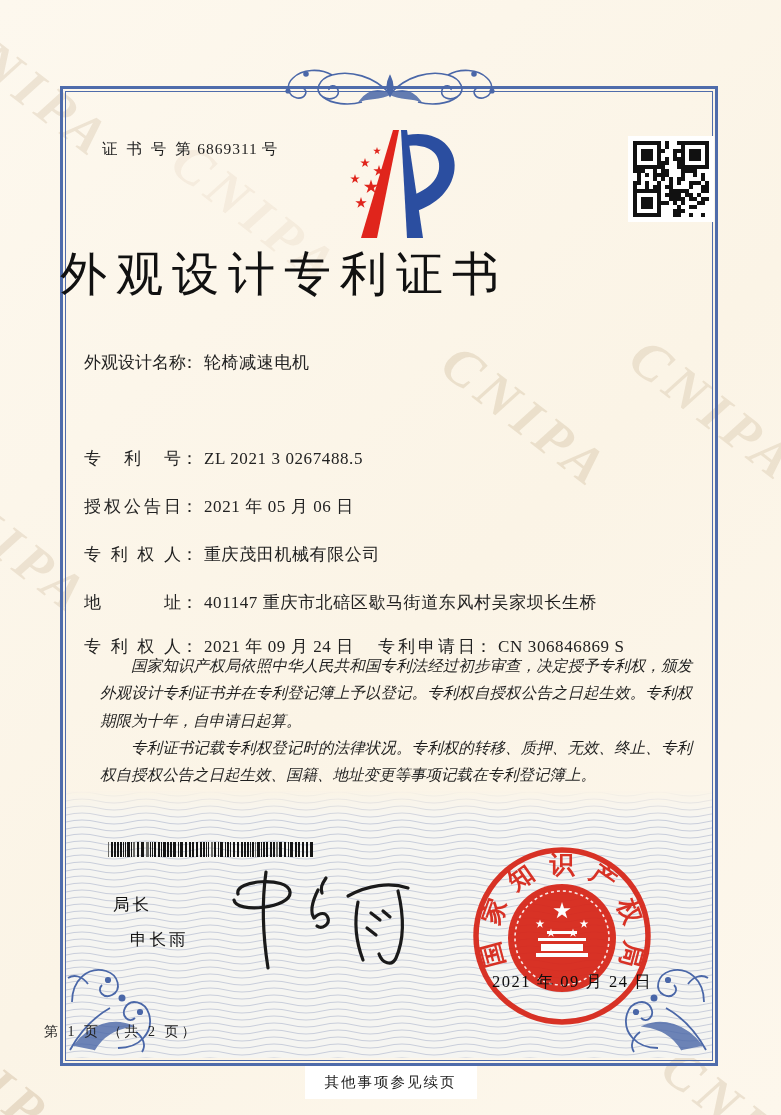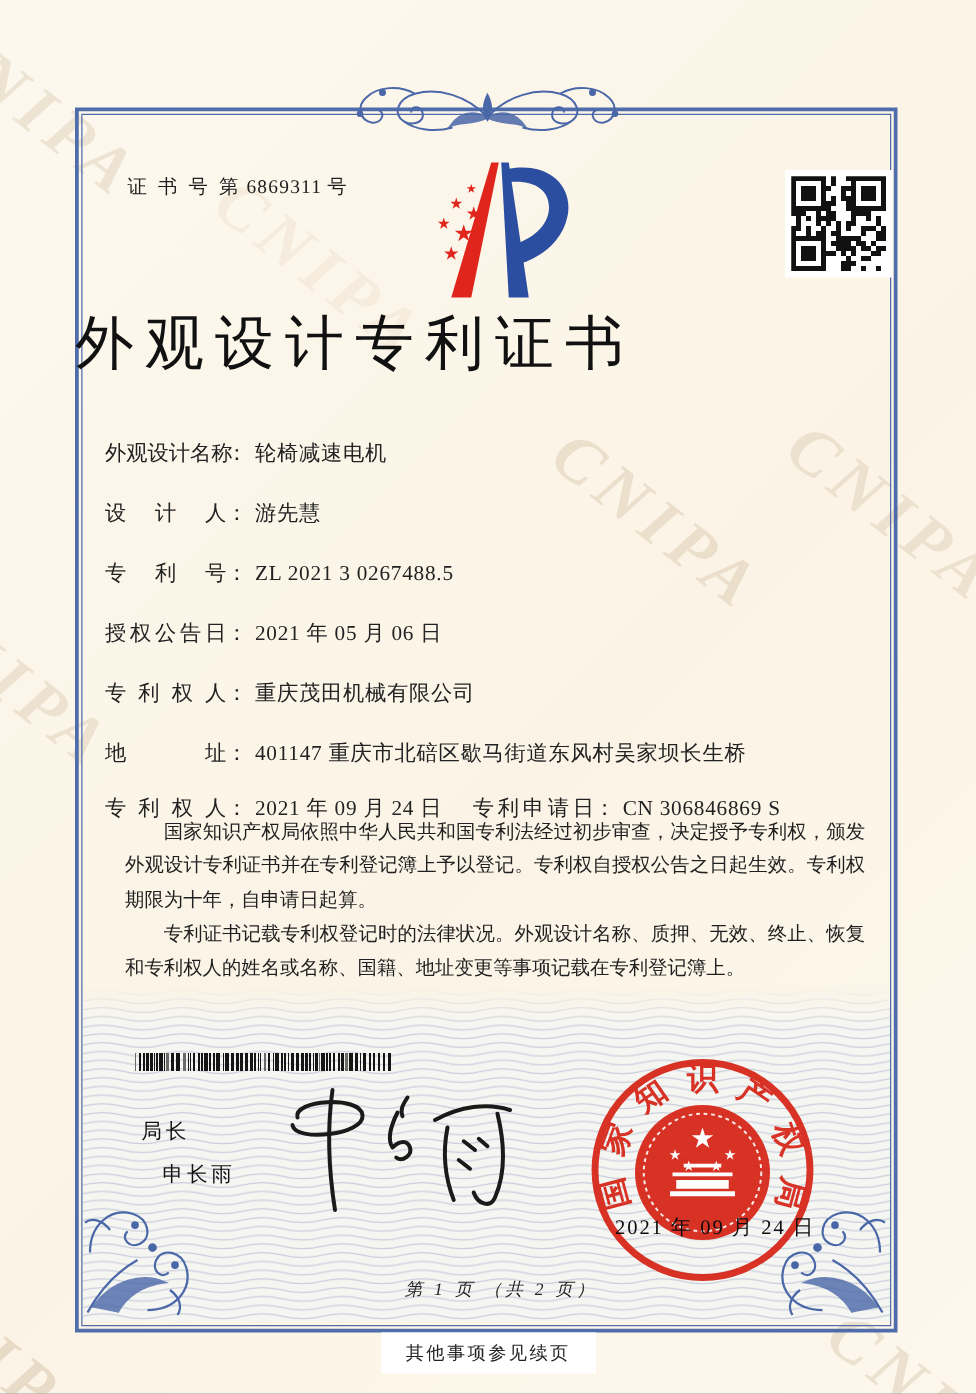--- a/index.html
+++ b/index.html
@@ -40,30 +40,30 @@
     font-size:47px;font-weight:normal;letter-spacing:9px;color:#111;}
   
   .field{position:absolute;left:84px;font-size:17px;color:#222;white-space:nowrap;margin-top:14px;}
   .flabel{display:inline-block;width:97px;text-align:justify;text-align-last:justify;vertical-align:bottom;}
   .colon{margin-right:6px;}
   .fvalue{letter-spacing:0.6px;}
   .pair2{margin-left:20px;}
   
   .body-text{position:absolute;left:100px;top:652px;width:592px;font-size:15.5px;
     line-height:1.76;text-align:justify;color:#1f1f1f;}
-  .body-text p{margin:0;text-indent:2em;}
+  .body-text p{margin:0;text-indent:2em;font-style:italic;}
   
   .barcode{position:absolute;left:108px;top:842px;width:206px;height:15px;}
   .official{position:absolute;left:113px;top:894px;font-size:16.5px;letter-spacing:3px;color:#111;}
   .official .name{display:block;margin-top:13px;margin-left:17px;}
   .signature{position:absolute;left:222px;top:866px;}
   .seal{position:absolute;left:467px;top:841px;opacity:0.95;}
   .seal-date{position:absolute;left:492px;top:971px;font-size:16.5px;letter-spacing:1.5px;color:#0d0d0d;z-index:5;}
-  .page-info{position:absolute;left:75px;top:1023px;width:652px;text-align:center;
-    font-size:14px;letter-spacing:3px;color:#222;font-style:italic;}
+  .page-info{position:absolute;left:44px;top:1023px;width:652px;
+    font-size:14px;letter-spacing:3px;color:#222;}
   .continuation{position:absolute;left:50%;top:1066px;transform:translateX(-50%);
     background:#fff;padding:7px 20px;font-size:14.5px;letter-spacing:2px;color:#222;white-space:nowrap;}
   .ornament{position:absolute;pointer-events:none;}
   .crest{left:272px;top:64px;}
   .corner-br{left:610px;top:954px;}
   .corner-bl{left:66px;top:954px;transform:scaleX(-1);}
 </style>
 </head>
 <body>
 
@@ -262,43 +262,40 @@
         <rect x="4" y="52" width="20" height="20" fill="#fff"></rect>
         <rect x="8" y="56" width="12" height="12" fill="#111"></rect>
       </svg>
   </div>
 
   <div class="title">外观设计专利证书</div>
 
   <div class="field" style="top:337px">
     <span class="flabel">外观设计名称</span><span class="colon">：</span><span class="fvalue">轮椅减速电机</span>
   </div>
-  <div class="field" style="top:385px">
-    <span class="flabel">设计人</span><span class="colon">：</span><span class="fvalue">游先慧</span>
-  </div>
   <div class="field" style="top:433px">
     <span class="flabel">专利号</span><span class="colon">：</span><span class="fvalue">ZL 2021 3 0267488.5</span>
   </div>
   <div class="field" style="top:481px">
     <span class="flabel">授权公告日</span><span class="colon">：</span><span class="fvalue">2021 年 05 月 06 日</span>
   </div>
   <div class="field" style="top:529px">
     <span class="flabel">专利权人</span><span class="colon">：</span><span class="fvalue">重庆茂田机械有限公司</span>
   </div>
   <div class="field" style="top:577px">
     <span class="flabel">地址</span><span class="colon">：</span><span class="fvalue">401147 重庆市北碚区歇马街道东风村吴家坝长生桥</span>
   </div>
   <div class="field" style="top:621px">
     <span class="flabel">专利权人</span><span class="colon">：</span><span class="fvalue">2021 年 09 月 24 日</span>
     <span class="pair2"><span class="flabel">专利申请日</span><span class="colon">：</span><span class="fvalue">CN 306846869 S</span></span>
   </div>
 
   <div class="body-text">
     <p>国家知识产权局依照中华人民共和国专利法经过初步审查，决定授予专利权，颁发外观设计专利证书并在专利登记簿上予以登记。专利权自授权公告之日起生效。专利权期限为十年，自申请日起算。</p>
-    <p>专利证书记载专利权登记时的法律状况。外观设计名称、质押、无效、终止、恢复和专利权人的姓名或名称、国籍、地址变更等事项记载在专利登记簿上。</p>
+    <p>专利证书记载专利权登记时的法律状况。专利权的转移、质押、无效、终止、专利权自授权公告之日起生效、国籍、地址变更等事项记载在专利登记簿上。</p>
   </div>
 
   <svg class="barcode" id="barcodesvg" width="206" height="15" shape-rendering="crispEdges">
       <rect x="0" y="0" width="1" height="15" fill="#6a6a66"></rect>
       <rect x="3" y="0" width="2" height="15" fill="#151515"></rect>
       <rect x="6" y="0" width="2" height="15" fill="#151515"></rect>
       <rect x="9" y="0" width="2" height="15" fill="#151515"></rect>
       <rect x="12" y="0" width="2" height="15" fill="#151515"></rect>
       <rect x="15" y="0" width="1" height="15" fill="#151515"></rect>
       <rect x="17" y="0" width="1" height="15" fill="#151515"></rect>

